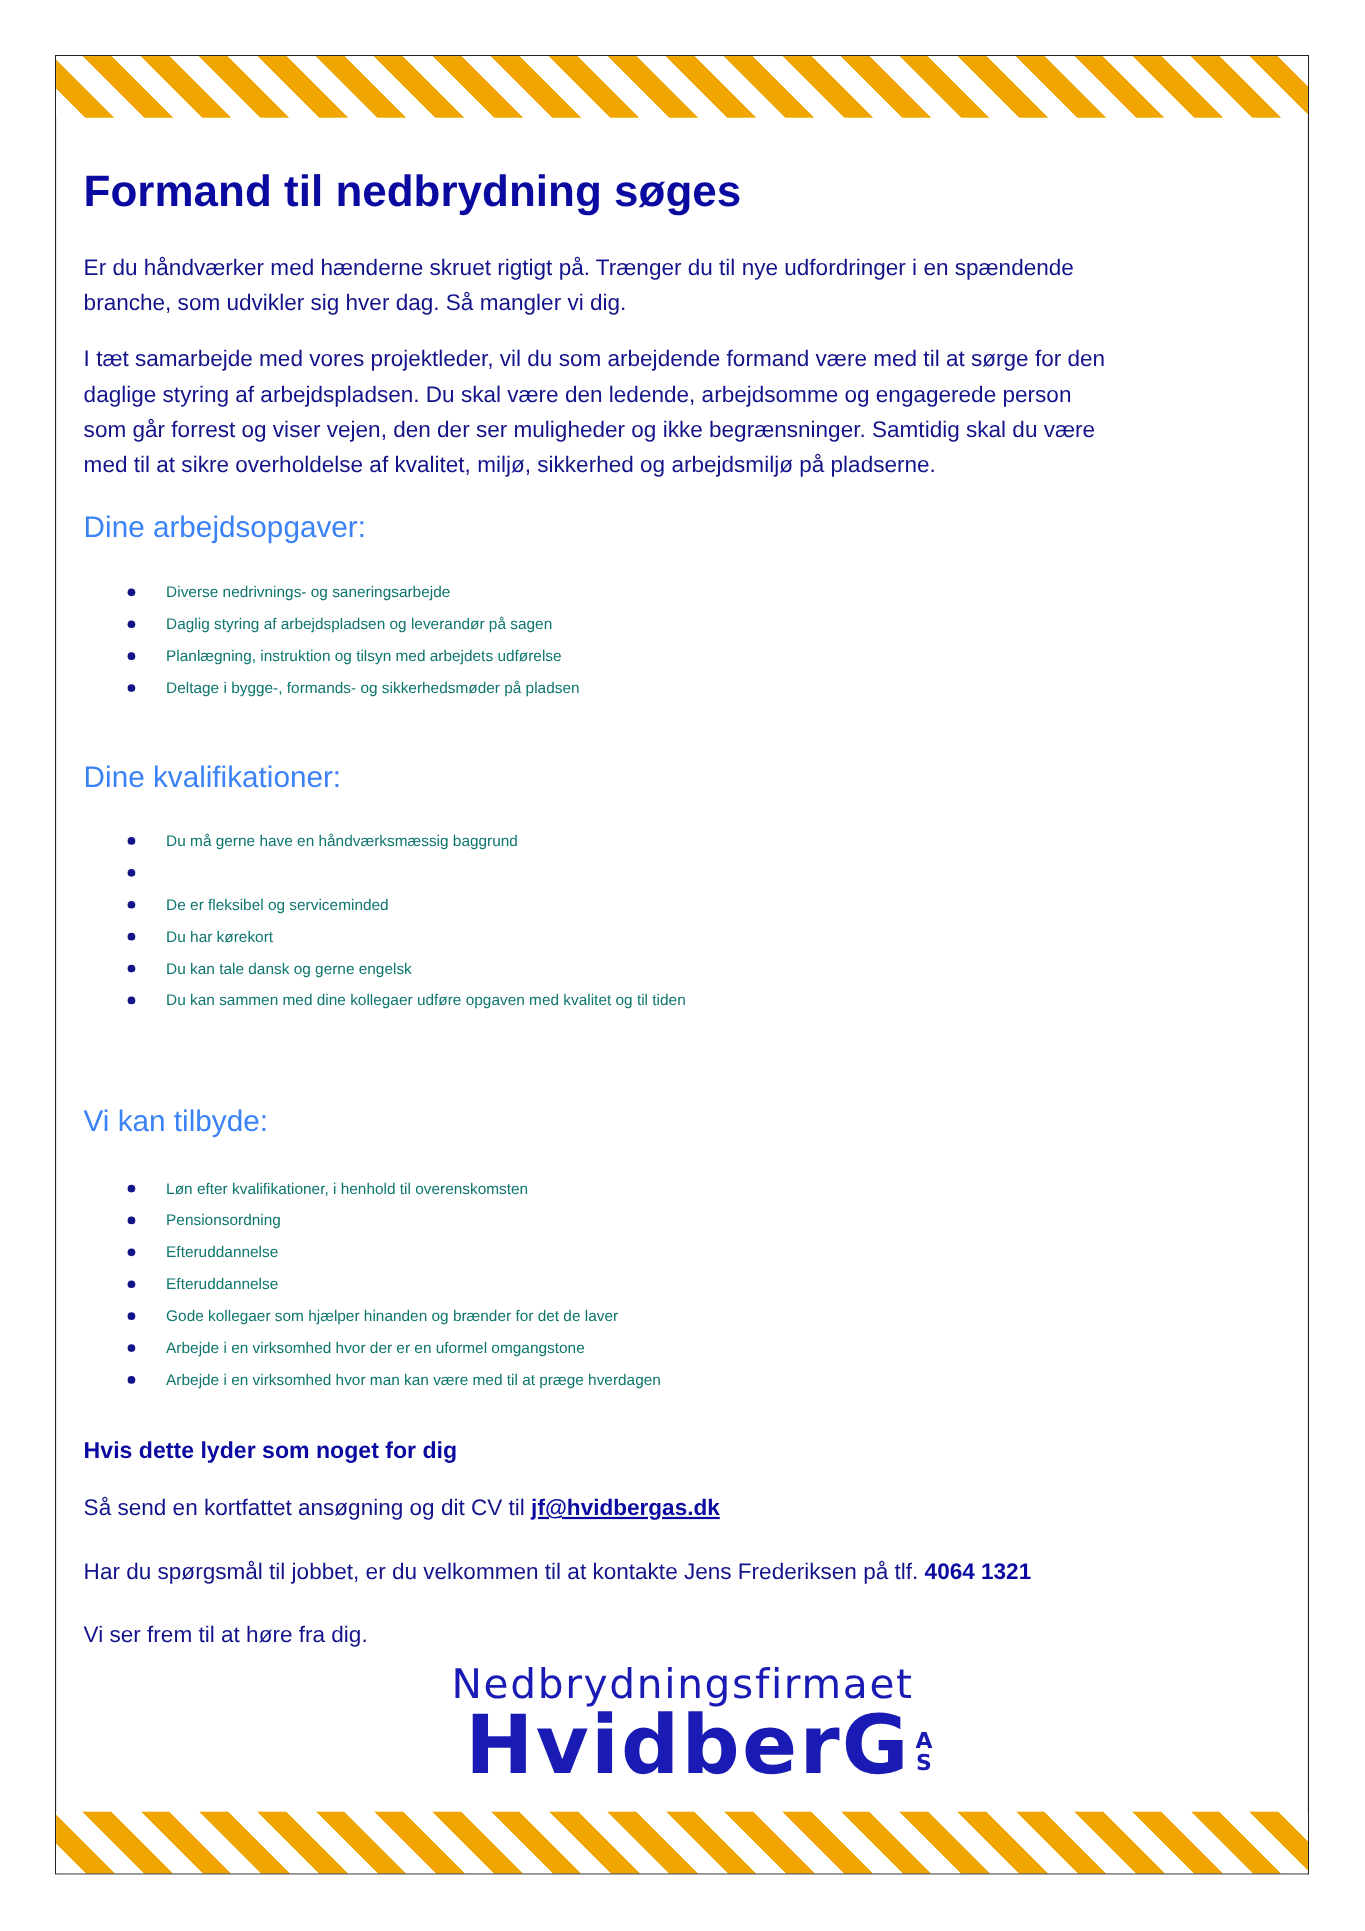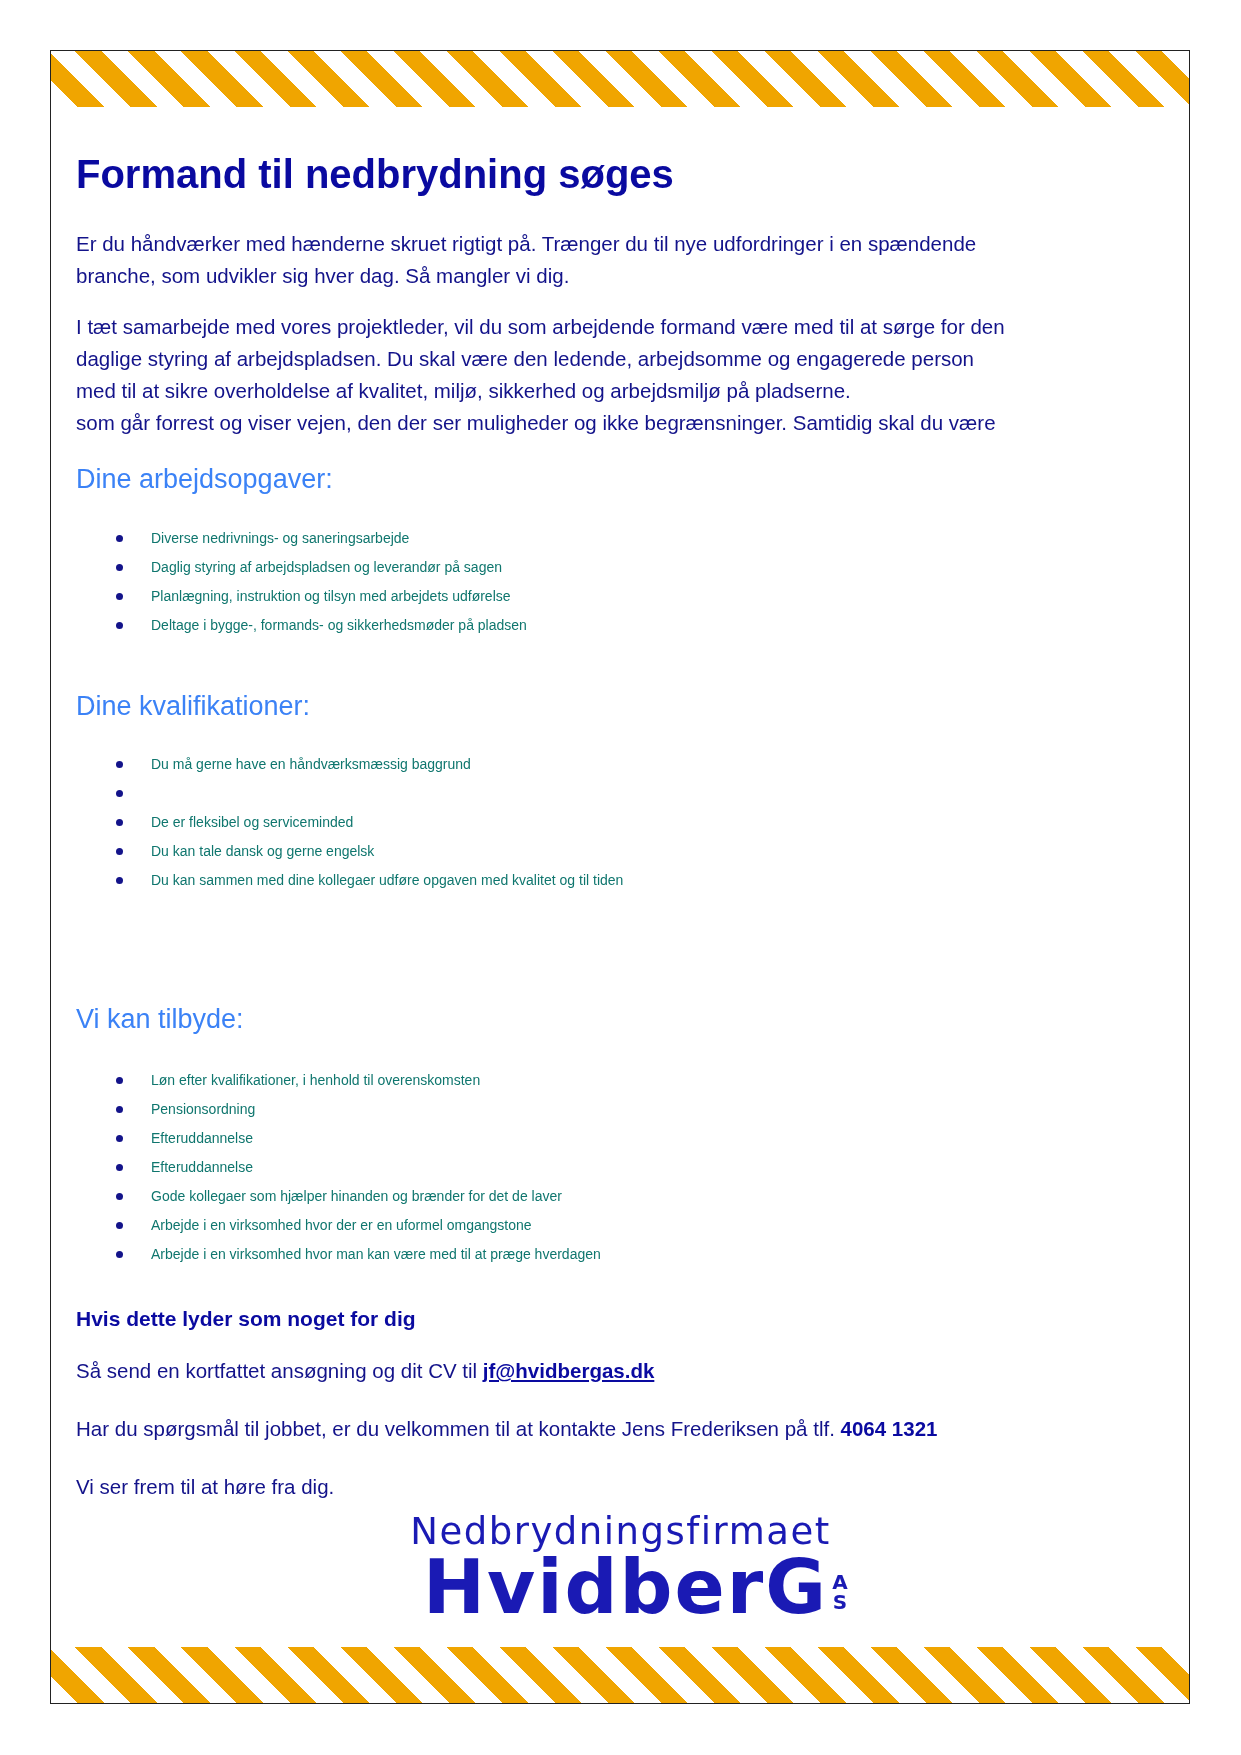--- a/index.html
+++ b/index.html
@@ -43,37 +43,38 @@
 <div class="abs title" style="top:154px">Formand til nedbrydning søges</div>
 
 <div class="abs p" style="top:228px">
   <div>Er du håndværker med hænderne skruet rigtigt på. Trænger du til nye udfordringer i en spændende</div>
   <div>branche, som udvikler sig hver dag. Så mangler vi dig.</div>
 </div>
 
 <div class="abs p" style="top:311px">
   <div>I tæt samarbejde med vores projektleder, vil du som arbejdende formand være med til at sørge for den</div>
   <div>daglige styring af arbejdspladsen. Du skal være den ledende, arbejdsomme og engagerede person</div>
+  <div>som går forrest og viser vejen, den der ser muligheder og ikke begrænsninger. Samtidig skal du være</div>
   <div>med til at sikre overholdelse af kvalitet, miljø, sikkerhed og arbejdsmiljø på pladserne.</div>
-  <div>som går forrest og viser vejen, den der ser muligheder og ikke begrænsninger. Samtidig skal du være</div>
 </div>
 
 <div class="abs h2" style="top:466px">Dine arbejdsopgaver:</div>
 <ul class="bl" style="top:524px">
   <li><span class="dot"></span><span>Diverse nedrivnings- og saneringsarbejde</span></li>
   <li><span class="dot"></span><span>Daglig styring af arbejdspladsen og leverandør på sagen</span></li>
   <li><span class="dot"></span><span>Planlægning, instruktion og tilsyn med arbejdets udførelse</span></li>
   <li><span class="dot"></span><span>Deltage i bygge-, formands- og sikkerhedsmøder på pladsen</span></li>
 </ul>
 
 <div class="abs h2" style="top:693px">Dine kvalifikationer:</div>
 <ul class="bl" style="top:750px">
   <li><span class="dot"></span><span>Du må gerne have en håndværksmæssig baggrund</span></li>
   <li><span class="dot"></span></li>
   <li><span class="dot"></span><span>De er fleksibel og serviceminded</span></li>
+  <li><span class="dot"></span><span>Du har kørekort</span></li>
   <li><span class="dot"></span><span>Du kan tale dansk og gerne engelsk</span></li>
   <li><span class="dot"></span><span>Du kan sammen med dine kollegaer udføre opgaven med kvalitet og til tiden</span></li>
 </ul>
 
 <div class="abs h2" style="top:1006px">Vi kan tilbyde:</div>
 <ul class="bl" style="top:1066px">
   <li><span class="dot"></span><span>Løn efter kvalifikationer, i henhold til overenskomsten</span></li>
   <li><span class="dot"></span><span>Pensionsordning</span></li>
   <li><span class="dot"></span><span>Efteruddannelse</span></li>
   <li><span class="dot"></span><span>Efteruddannelse</span></li>

